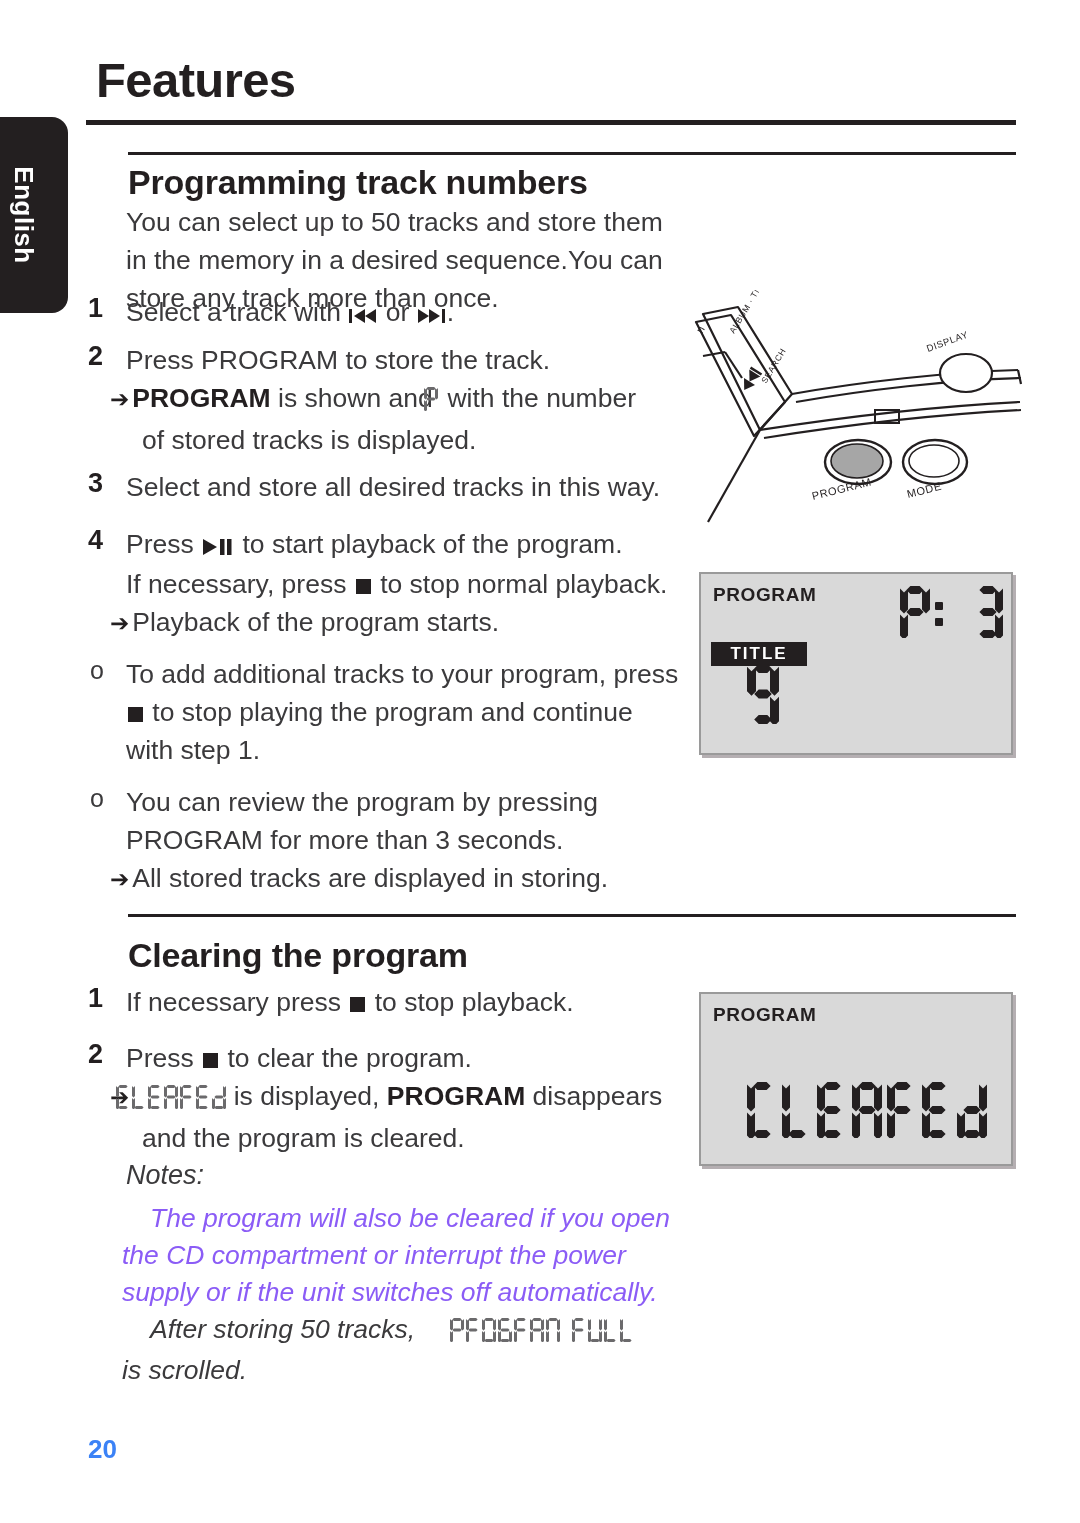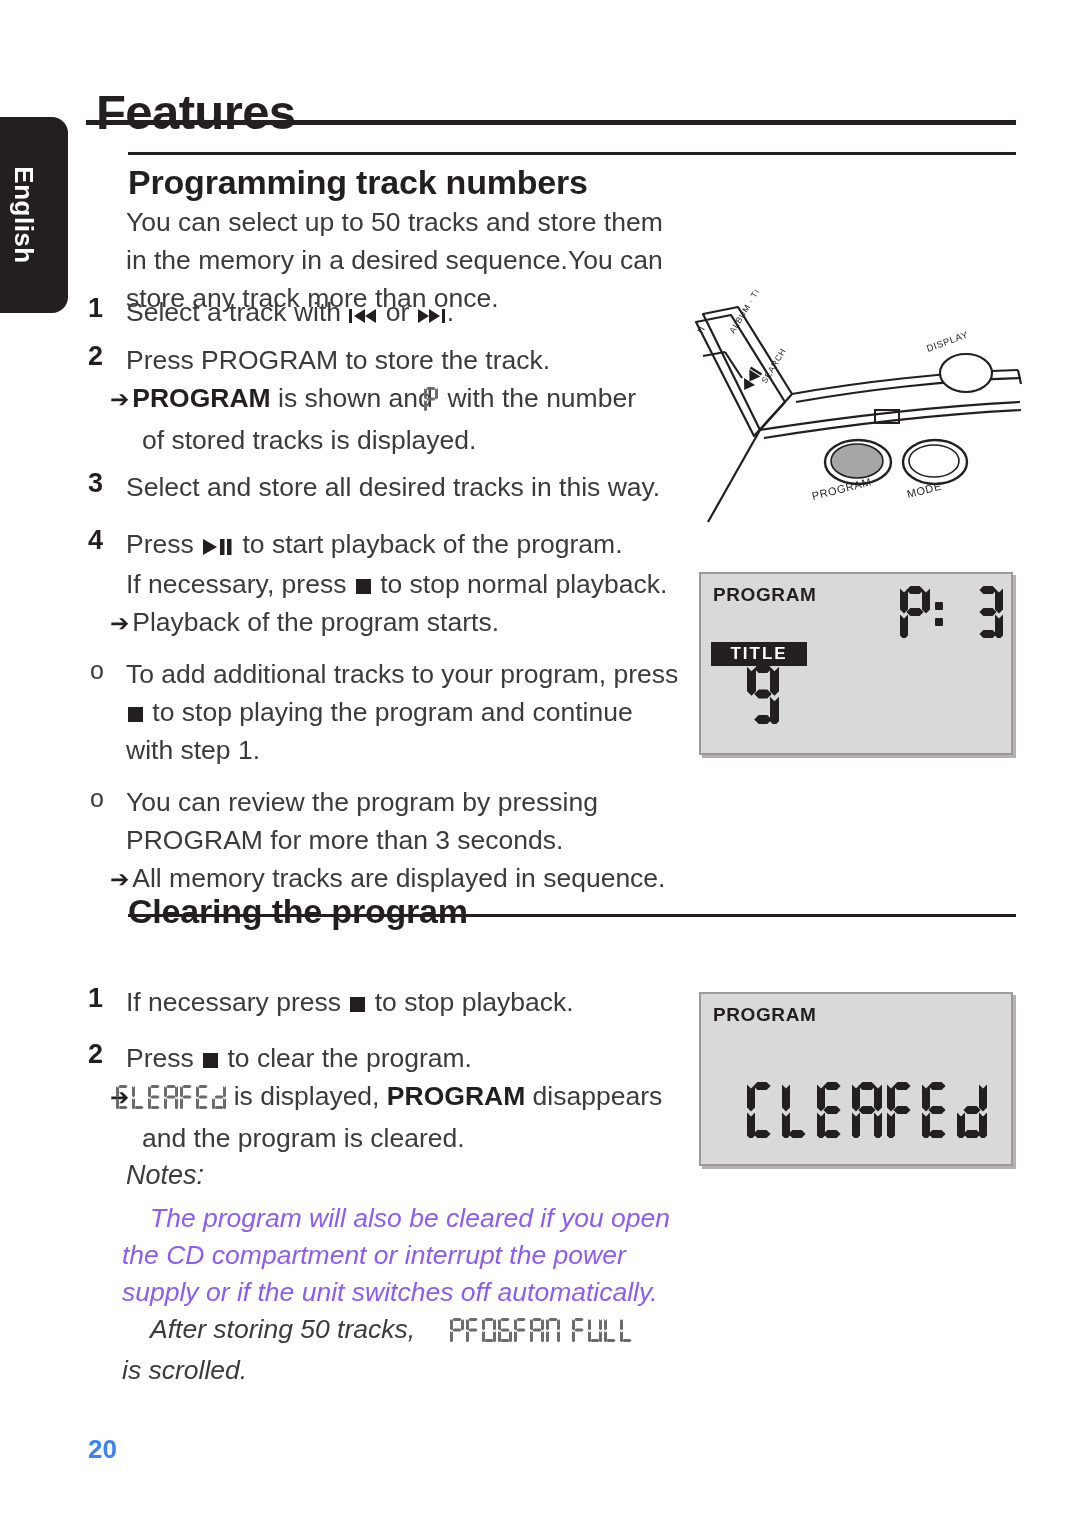--- a/index.html
+++ b/index.html
@@ -42,21 +42,20 @@
 
   
   #page-title {
     position: absolute;
     left: 96px;
     top: 52px;
     font-size: 49px;
     font-weight: bold;
     letter-spacing: -0.6px;
     color: #231f20;
-    margin-top: 32px;
   }
   #rule-top {
     position: absolute;
     left: 86px;
     top: 120px;
     width: 930px;
     height: 5px;
     background: #231f20;
   }
   #rule-sec1 {
@@ -78,21 +77,21 @@
 
   .section-head {
     position: absolute;
     left: 128px;
     font-size: 34px;
     font-weight: bold;
     letter-spacing: -0.2px;
     color: #231f20;
   }
   #sec-head-1 { top: 163px; text-align: center; }
-  #sec-head-2 { top: 892px; }
+  #sec-head-2 { top: 936px; }
 
   
   .intro {
     position: absolute;
     left: 126px;
     top: 203px;
     width: 560px;
     font-size: 26.5px;
     line-height: 38px;
     font-weight: 300;
@@ -350,21 +349,21 @@
     <span class="g-stop"></span><span> to stop playing the program and continue</span>
   </div>
   <div class="txt">with step 1.</div>
 </div>
 
 <div class="step" style="top:783px;">
   <span class="bullet-o">o</span>
   <div class="txt">You can review the program by pressing</div>
   <div class="txt">PROGRAM for more than 3 seconds.</div>
   <div class="sub">
-    <span class="arrow-r">➔</span><span>All memory tracks are displayed in sequence.</span>
+    <span class="arrow-r">➔</span><span>All stored tracks are displayed in storing.</span>
   </div>
 </div>
 
 <div id="rule-sec2"></div>
 <div class="section-head" id="sec-head-2">Clearing the program</div>
 
 <div class="step" style="top:983px;">
   <span class="num">1</span>
   <div class="txt">
     <span>If necessary press </span><span class="g-stop"></span><span> to stop playback.</span>

